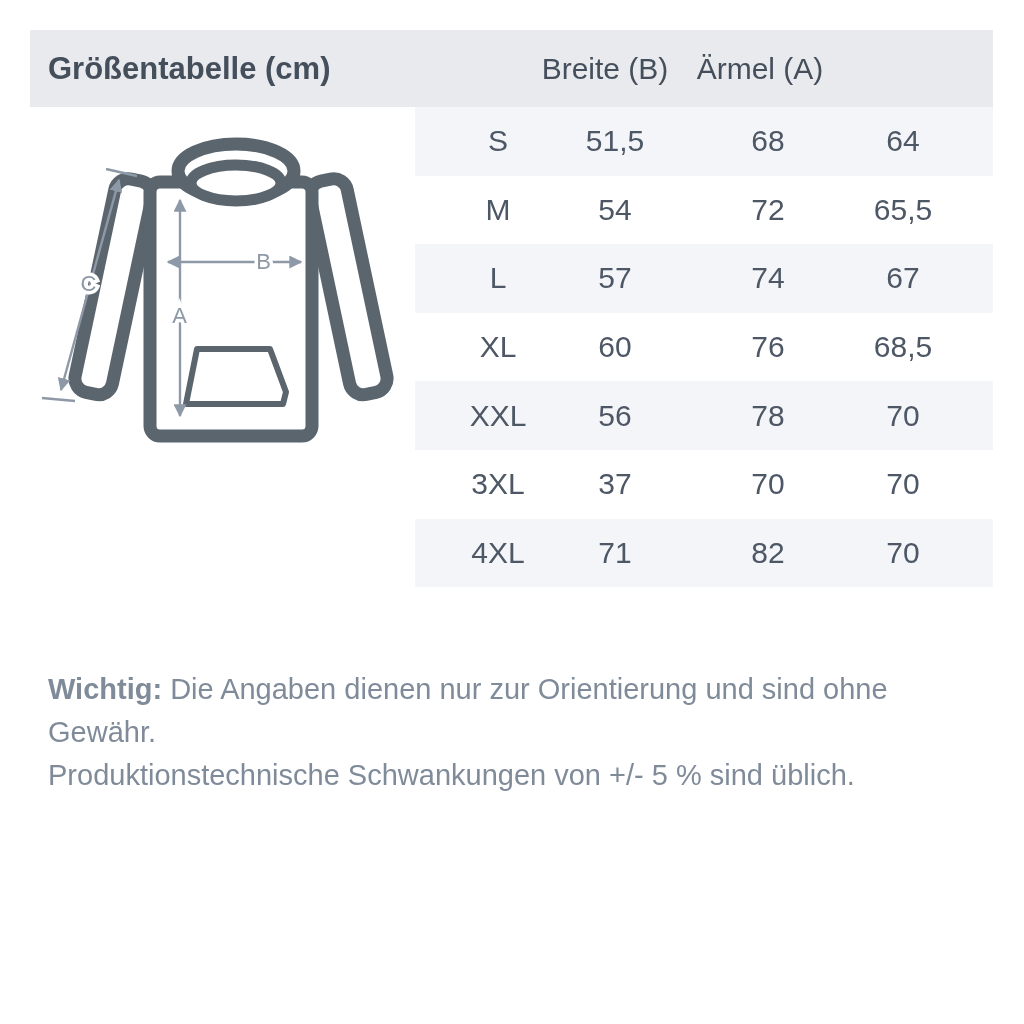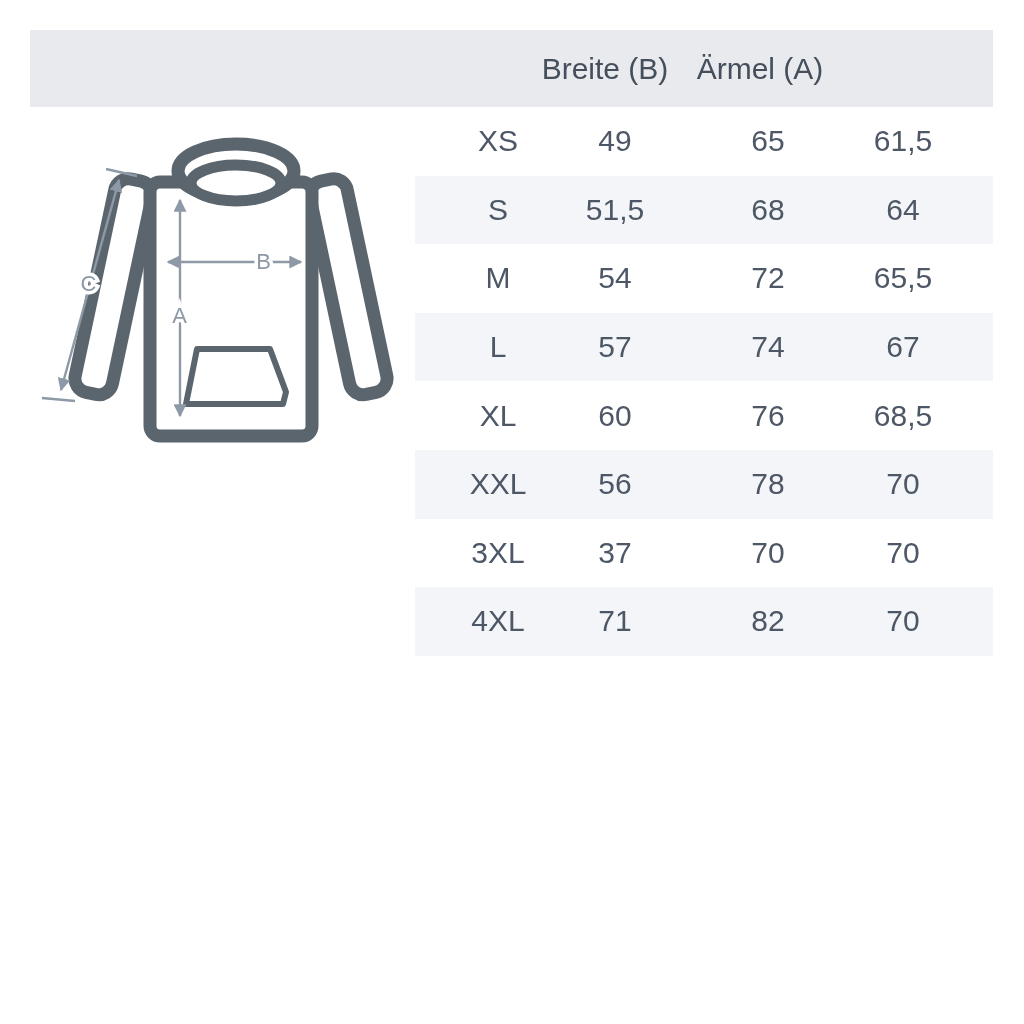--- a/index.html
+++ b/index.html
@@ -70,20 +70,21 @@
     font-size:29px;line-height:43px;color:var(--note-text);
   }
   .note .b{font-weight:bold;}
 </style>
 </head>
 <body>
 
 <div class="sheet">
 
   <div class="header-band">
+    <span class="page-title">Größentabelle (cm)</span>
     <span class="col-head b">Breite (B)</span>
     <span class="col-head h">Ärmel (A)</span>
   </div>
 
   <div class="diagram">
     <svg width="380" height="340" viewBox="0 0 380 340">
       <defs>
         <marker id="ah" viewBox="0 0 10 10" refX="9" refY="5" markerWidth="13" markerHeight="13" markerUnits="userSpaceOnUse" orient="auto-start-reverse">
           <path d="M0 0 L10 5 L0 10 z"></path>
         </marker>
@@ -106,26 +107,20 @@
         <line x1="2" y1="268" x2="35" y2="271"></line>
       </g>
 
       <text class="dim-label" x="140" y="187">A</text>
       <text class="dim-label" x="224" y="133">B</text>
       <text class="dim-label" x="49" y="155">C</text>
     </svg>
   </div>
 
   <div class="size-table">
-    <div class="trow">
-      <span class="cell size">XS</span>
-      <span class="cell b">49</span>
-      <span class="cell h">65</span>
-      <span class="cell c">61,5</span>
-    </div>
 
     <div class="trow alt">
       <span class="cell size">S</span>
       <span class="cell b">51,5</span>
       <span class="cell h">68</span>
       <span class="cell c">64</span>
     </div>
 
     <div class="trow">
       <span class="cell size">M</span>
@@ -163,14 +158,18 @@
     </div>
 
     <div class="trow alt">
       <span class="cell size">4XL</span>
       <span class="cell b">71</span>
       <span class="cell h">82</span>
       <span class="cell c">70</span>
     </div>
   </div>
 
+  <div class="note">
+    <span class="b">Wichtig:</span><span> Die Angaben dienen nur zur Orientierung und sind ohne Gewähr.</span><br>
+    <span>Produktionstechnische Schwankungen von +/- 5 % sind üblich.</span>
+  </div>
 
 </div>
 
 </body></html>

